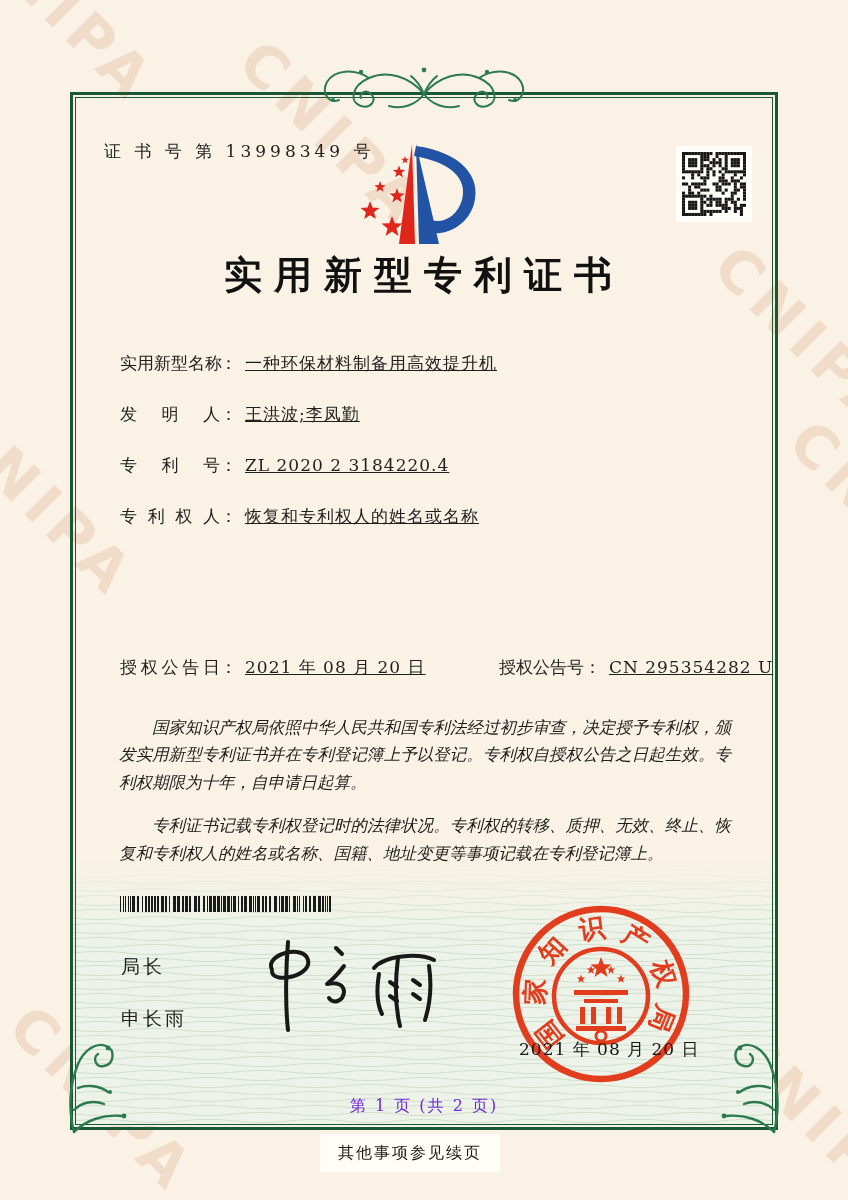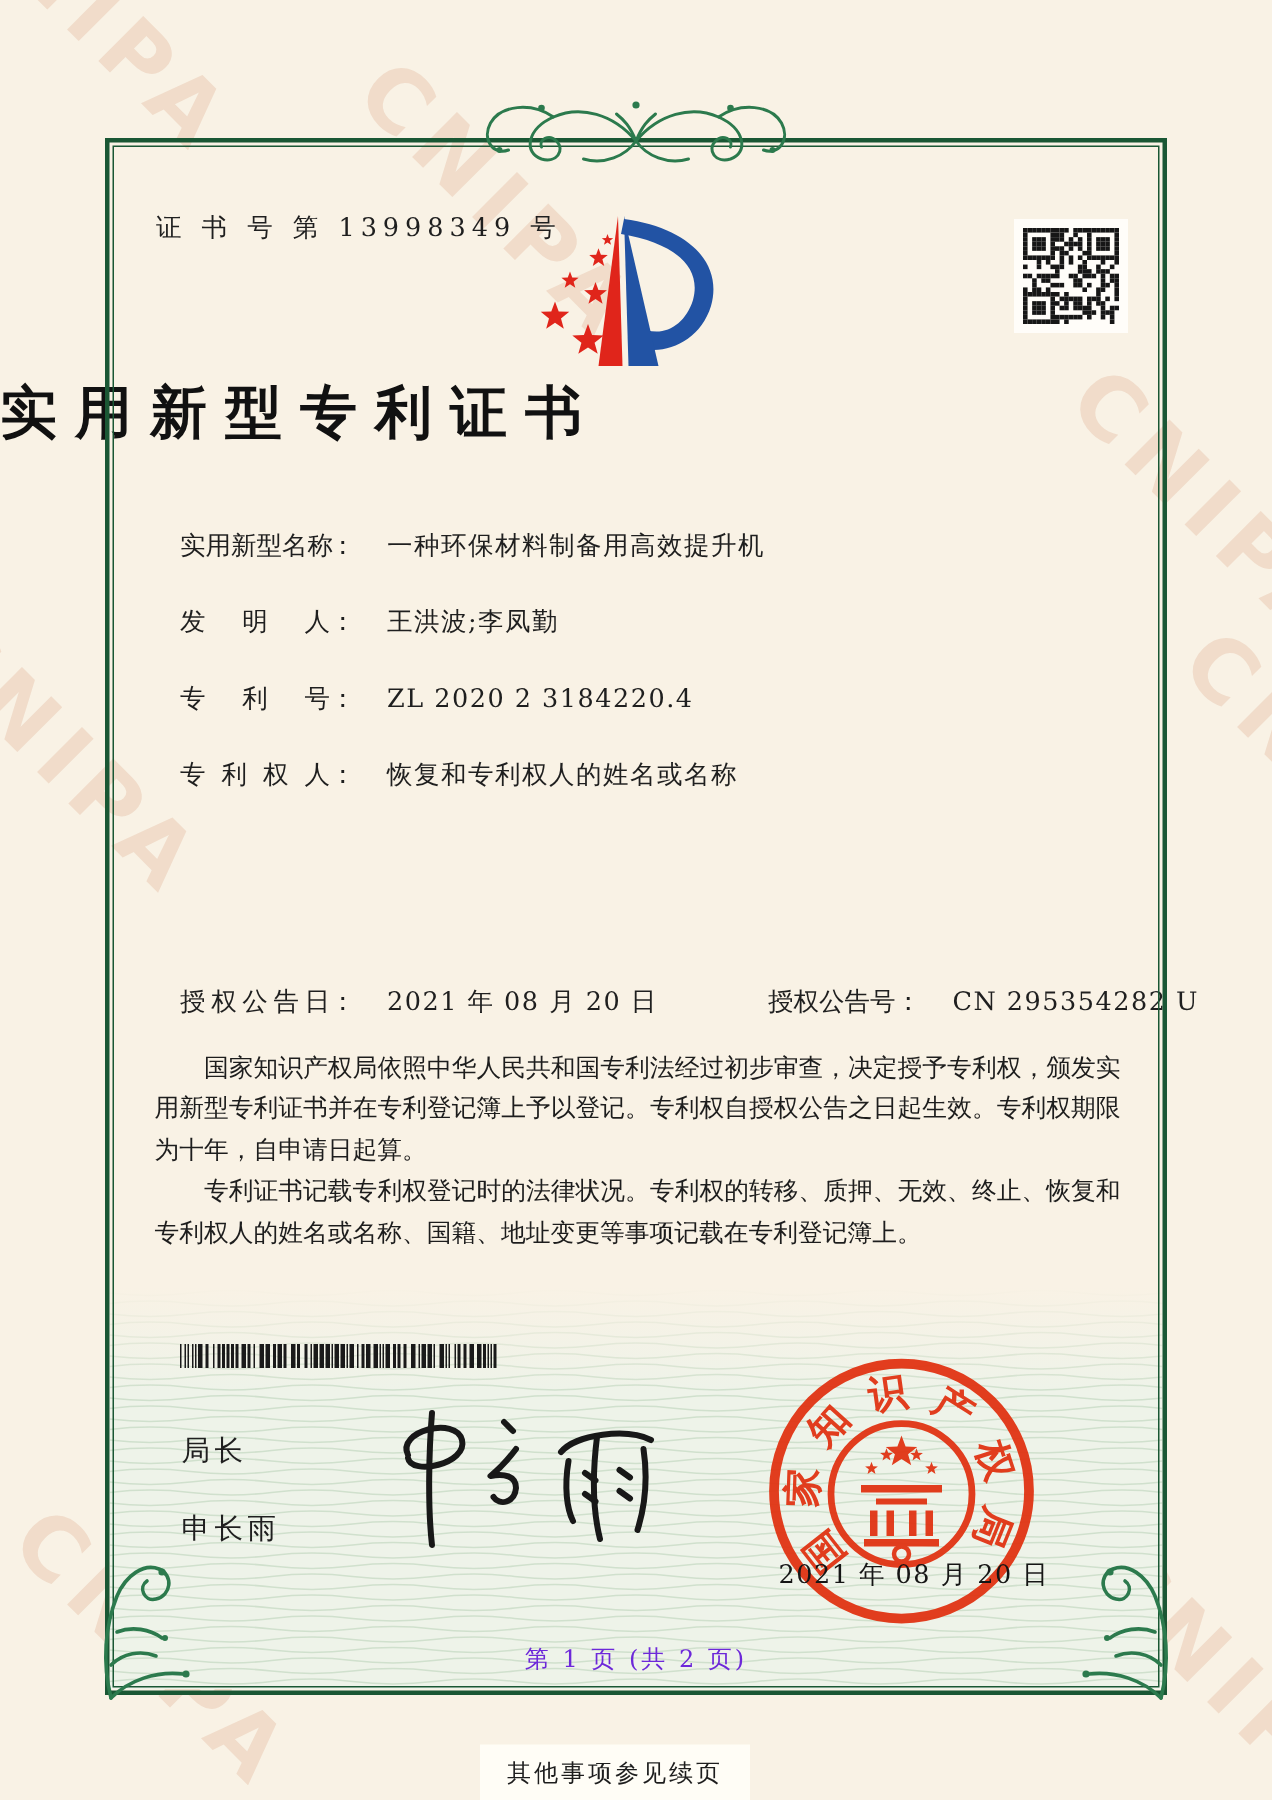--- a/index.html
+++ b/index.html
@@ -26,41 +26,41 @@
   
   .cert-no{
     position:absolute;left:104px;top:140px;font-size:17px;letter-spacing:4px;z-index:2;
   }
   .logo{position:absolute;left:352px;top:140px;z-index:2;}
   .qr-box{
     position:absolute;left:676px;top:146px;width:76px;height:76px;background:#fffdf9;
     display:flex;align-items:center;justify-content:center;z-index:2;
   }
   .title{
-    position:absolute;left:0;top:250px;width:100%;
+    position:absolute;left:0;top:250px;width:100%;text-align:center;
     font-size:38px;font-weight:bold;letter-spacing:12px;color:#111;z-index:2;
   }
   
   .fields{position:absolute;left:120px;top:352px;width:620px;z-index:2;font-size:17px;}
   .field-row{height:24px;margin-bottom:27px;white-space:nowrap;}
   .field-label{
     display:inline-block;width:100px;text-align:justify;text-align-last:justify;
     vertical-align:bottom;
   }
   .field-colon{display:inline-block;}
-  .field-value{margin-left:21px;letter-spacing:1px;}
+  .field-value{margin-left:8px;letter-spacing:1px;text-decoration:underline;}
   .grant-row{position:absolute;left:120px;top:656px;font-size:17px;white-space:nowrap;z-index:2;}
   .grant-pair{display:inline-block;}
   .grant-pair.second{margin-left:68px;}
   
   .body-text{
     position:absolute;left:103px;top:698px;width:644px;z-index:2;
     font-size:16.5px;line-height:1.66;text-align:justify;color:#1d1d1d;
   }
-  .body-text p{margin:0;text-indent:2em;}
+  .body-text p{margin:16px;text-indent:2em;font-style:italic;}
   
   .wave-zone{
     position:absolute;left:73px;top:858px;width:702px;height:268px;
     background:#eef3e9;z-index:1;overflow:hidden;
   }
   .wave-fade{
     position:absolute;left:0;top:0;width:100%;height:70px;
     background:linear-gradient(#f9f2e5,rgba(249,242,229,0));
   }
   .barcode{position:absolute;left:120px;top:896px;z-index:3;}
@@ -71,21 +71,21 @@
   .seal-date{
     position:absolute;left:519px;top:1038px;width:165px;text-align:center;
     font-size:17px;color:#151515;letter-spacing:1px;z-index:4;white-space:nowrap;
   }
   .page-info{
     position:absolute;left:0;top:1096px;width:848px;text-align:center;
     font-size:16px;letter-spacing:2px;color:#6d28d9;z-index:3;
   }
   .footer-note-box{
     position:absolute;left:320px;top:1134px;width:180px;height:38px;
-    background:#fffdf6;z-index:2;display:flex;align-items:center;justify-content:center;margin-top:29px;
+    background:#fffdf6;z-index:2;display:flex;align-items:center;justify-content:center;
   }
   .footer-note{font-size:16px;letter-spacing:2px;color:#1d1d1d;}
 </style>
 </head>
 <body>
 
 <div class="page">
 
   <span class="wm" style="left:-55px;top:-25px;">CNIPA</span>
   <span class="wm" style="left:215px;top:100px;">CNIPA</span>

